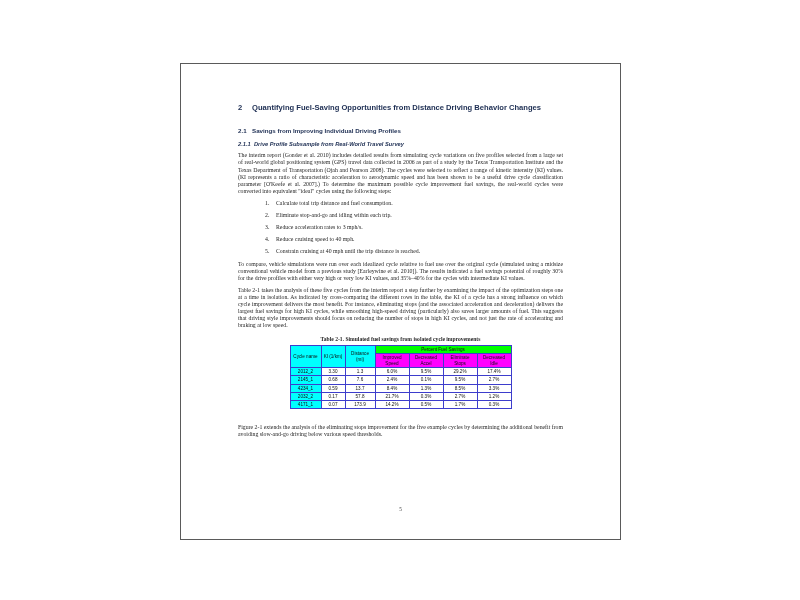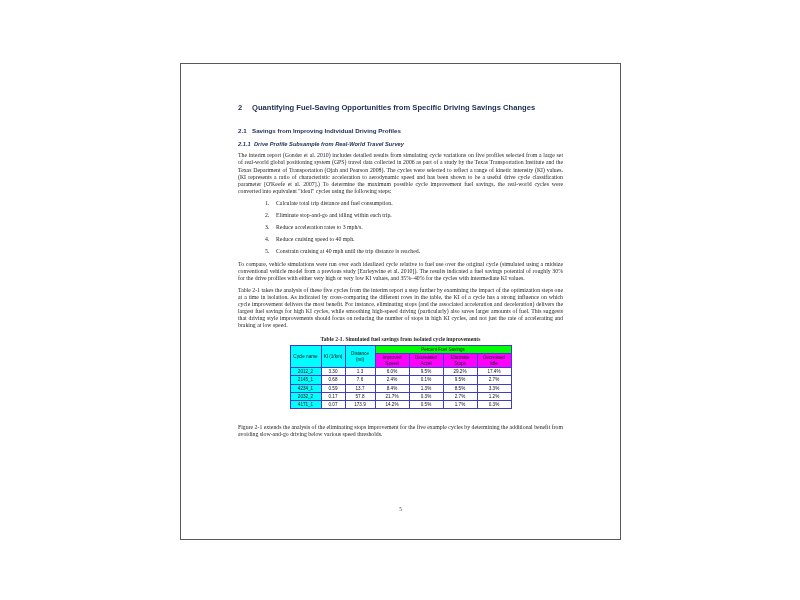--- a/index.html
+++ b/index.html
@@ -95,21 +95,21 @@
     color:#333333;
   }
 </style>
 </head>
 <body>
 
 <div class="page">
 
   <div class="h2">
     <span class="num">2</span>
-    <span>Quantifying Fuel-Saving Opportunities from Specific Driving Savings Changes</span>
+    <span>Quantifying Fuel-Saving Opportunities from Distance Driving Behavior Changes</span>
   </div>
 
   <div class="h21">
     <span class="num">2.1</span>
     <span>Savings from Improving Individual Driving Profiles</span>
   </div>
 
   <div class="h211">
     <span class="num">2.1.1</span>
     <span>Drive Profile Subsample from Real-World Travel Survey</span>

